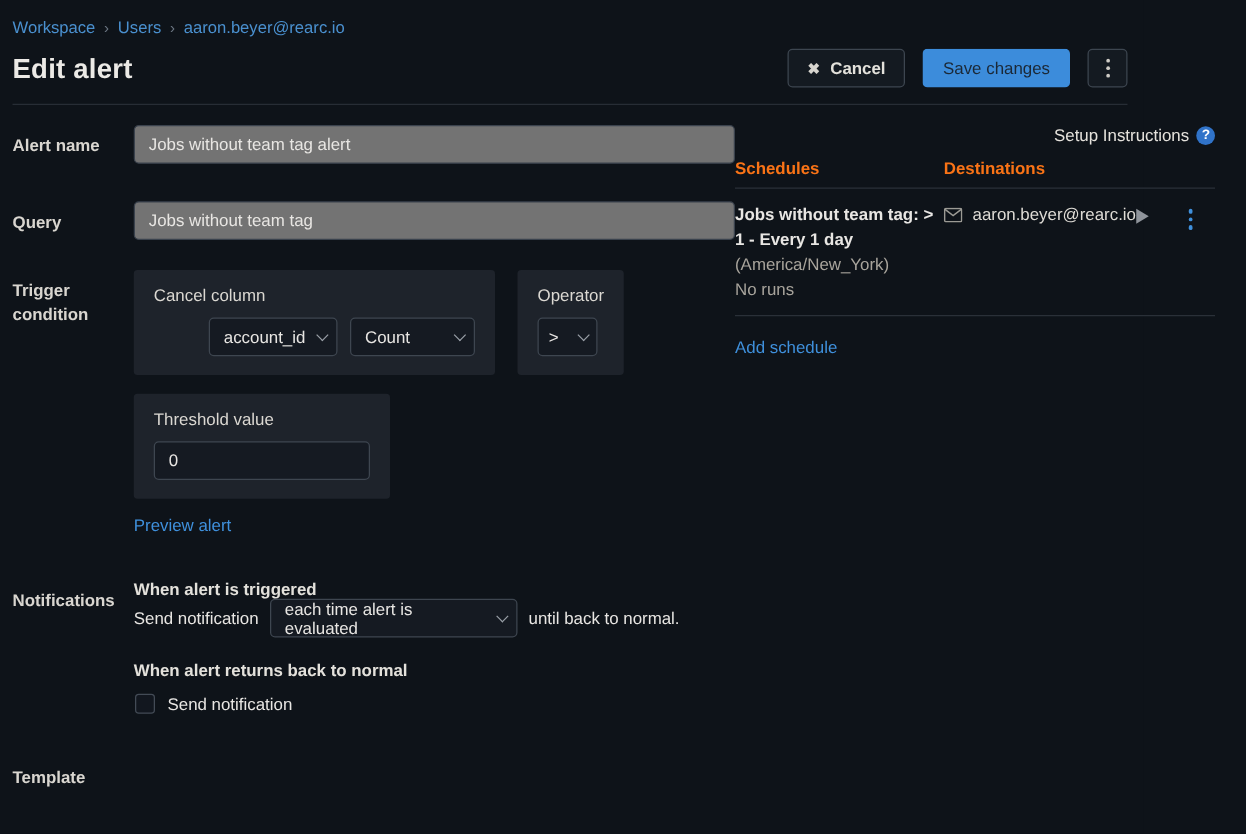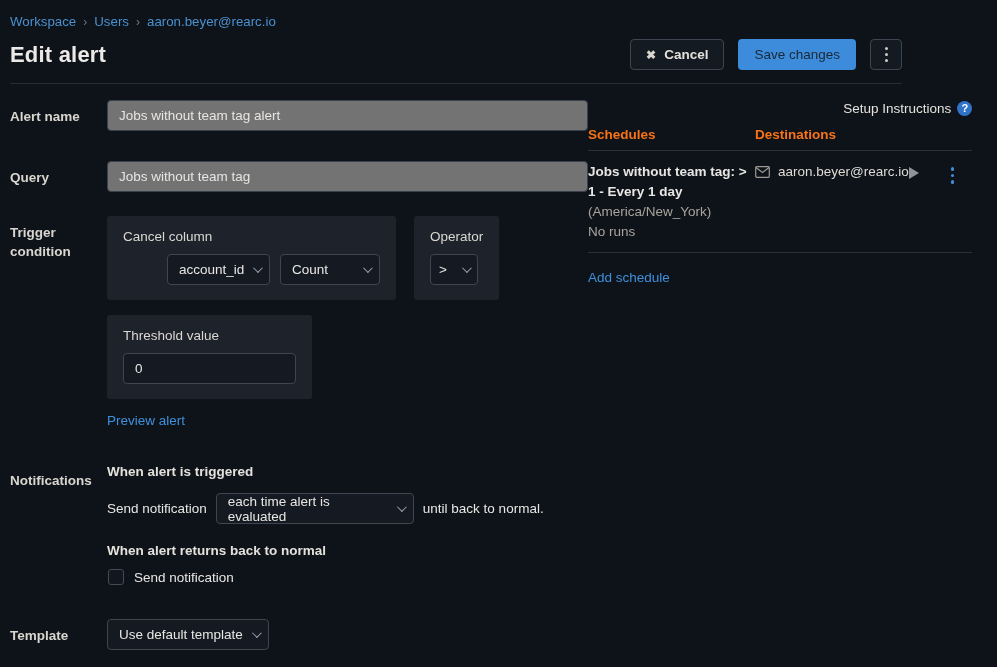--- a/index.html
+++ b/index.html
@@ -63,21 +63,21 @@
   .dd-row { display: flex; gap: 10px; }
   .dd-col1 { width: 103px; margin-left: 44px; }
   .dd-col2 { width: 100px; }
   .dd-op { width: 48px; padding: 0 8px; }
   .threshold-card { margin-top: 15px; width: 205px; }
   .threshold-card .text-input { background: #151a22; border-color: #3e4650; }
   .link { color: #3f90dc; text-decoration: none; cursor: pointer; display: inline-block; }
   .preview-link { margin-top: 14px; }
 
   .notif-section { margin-top: 36px; }
-  .notif-heading { font-weight: bold; color: #e3e1db; margin-bottom: 14px; }
+  .notif-heading { font-weight: bold; color: #e3e1db; }
   .notif-send-row { display: flex; align-items: center; gap: 9px; color: #e8e6e3; }
   .dd-freq { width: 198px; }
   .notif-heading2 { margin-top: 19px; margin-bottom: 11px; }
   .checkbox-row { display: flex; align-items: center; gap: 10px; padding-left: 1px; }
   .checkbox {
     appearance: none; -webkit-appearance: none; width: 16px; height: 16px;
     background: #12171f; border: 1px solid #434b56; border-radius: 3px; cursor: pointer; margin: 0;
   }
   .template-section { margin-top: 34px; }
   .dd-template { width: 162px; }
@@ -204,26 +204,20 @@
           <div class="notif-heading notif-heading2">When alert returns back to normal</div>
           <div class="checkbox-row">
             <input type="checkbox" class="checkbox" style="">
             <span>Send notification</span>
           </div>
         </div>
       </div>
 
       <div class="form-row template-section">
         <div class="row-label">Template</div>
-        <div class="row-control">
-          <div class="dropdown dd-template">
-            <span>Use default template</span>
-            <span class="chev"></span>
-          </div>
-        </div>
       </div>
 
     </div>
 
     <div class="side-col">
       <div class="setup-row">
         <span class="setup-text">Setup Instructions</span>
         <span class="help-icon">?</span>
       </div>
       <div class="sched-table">

